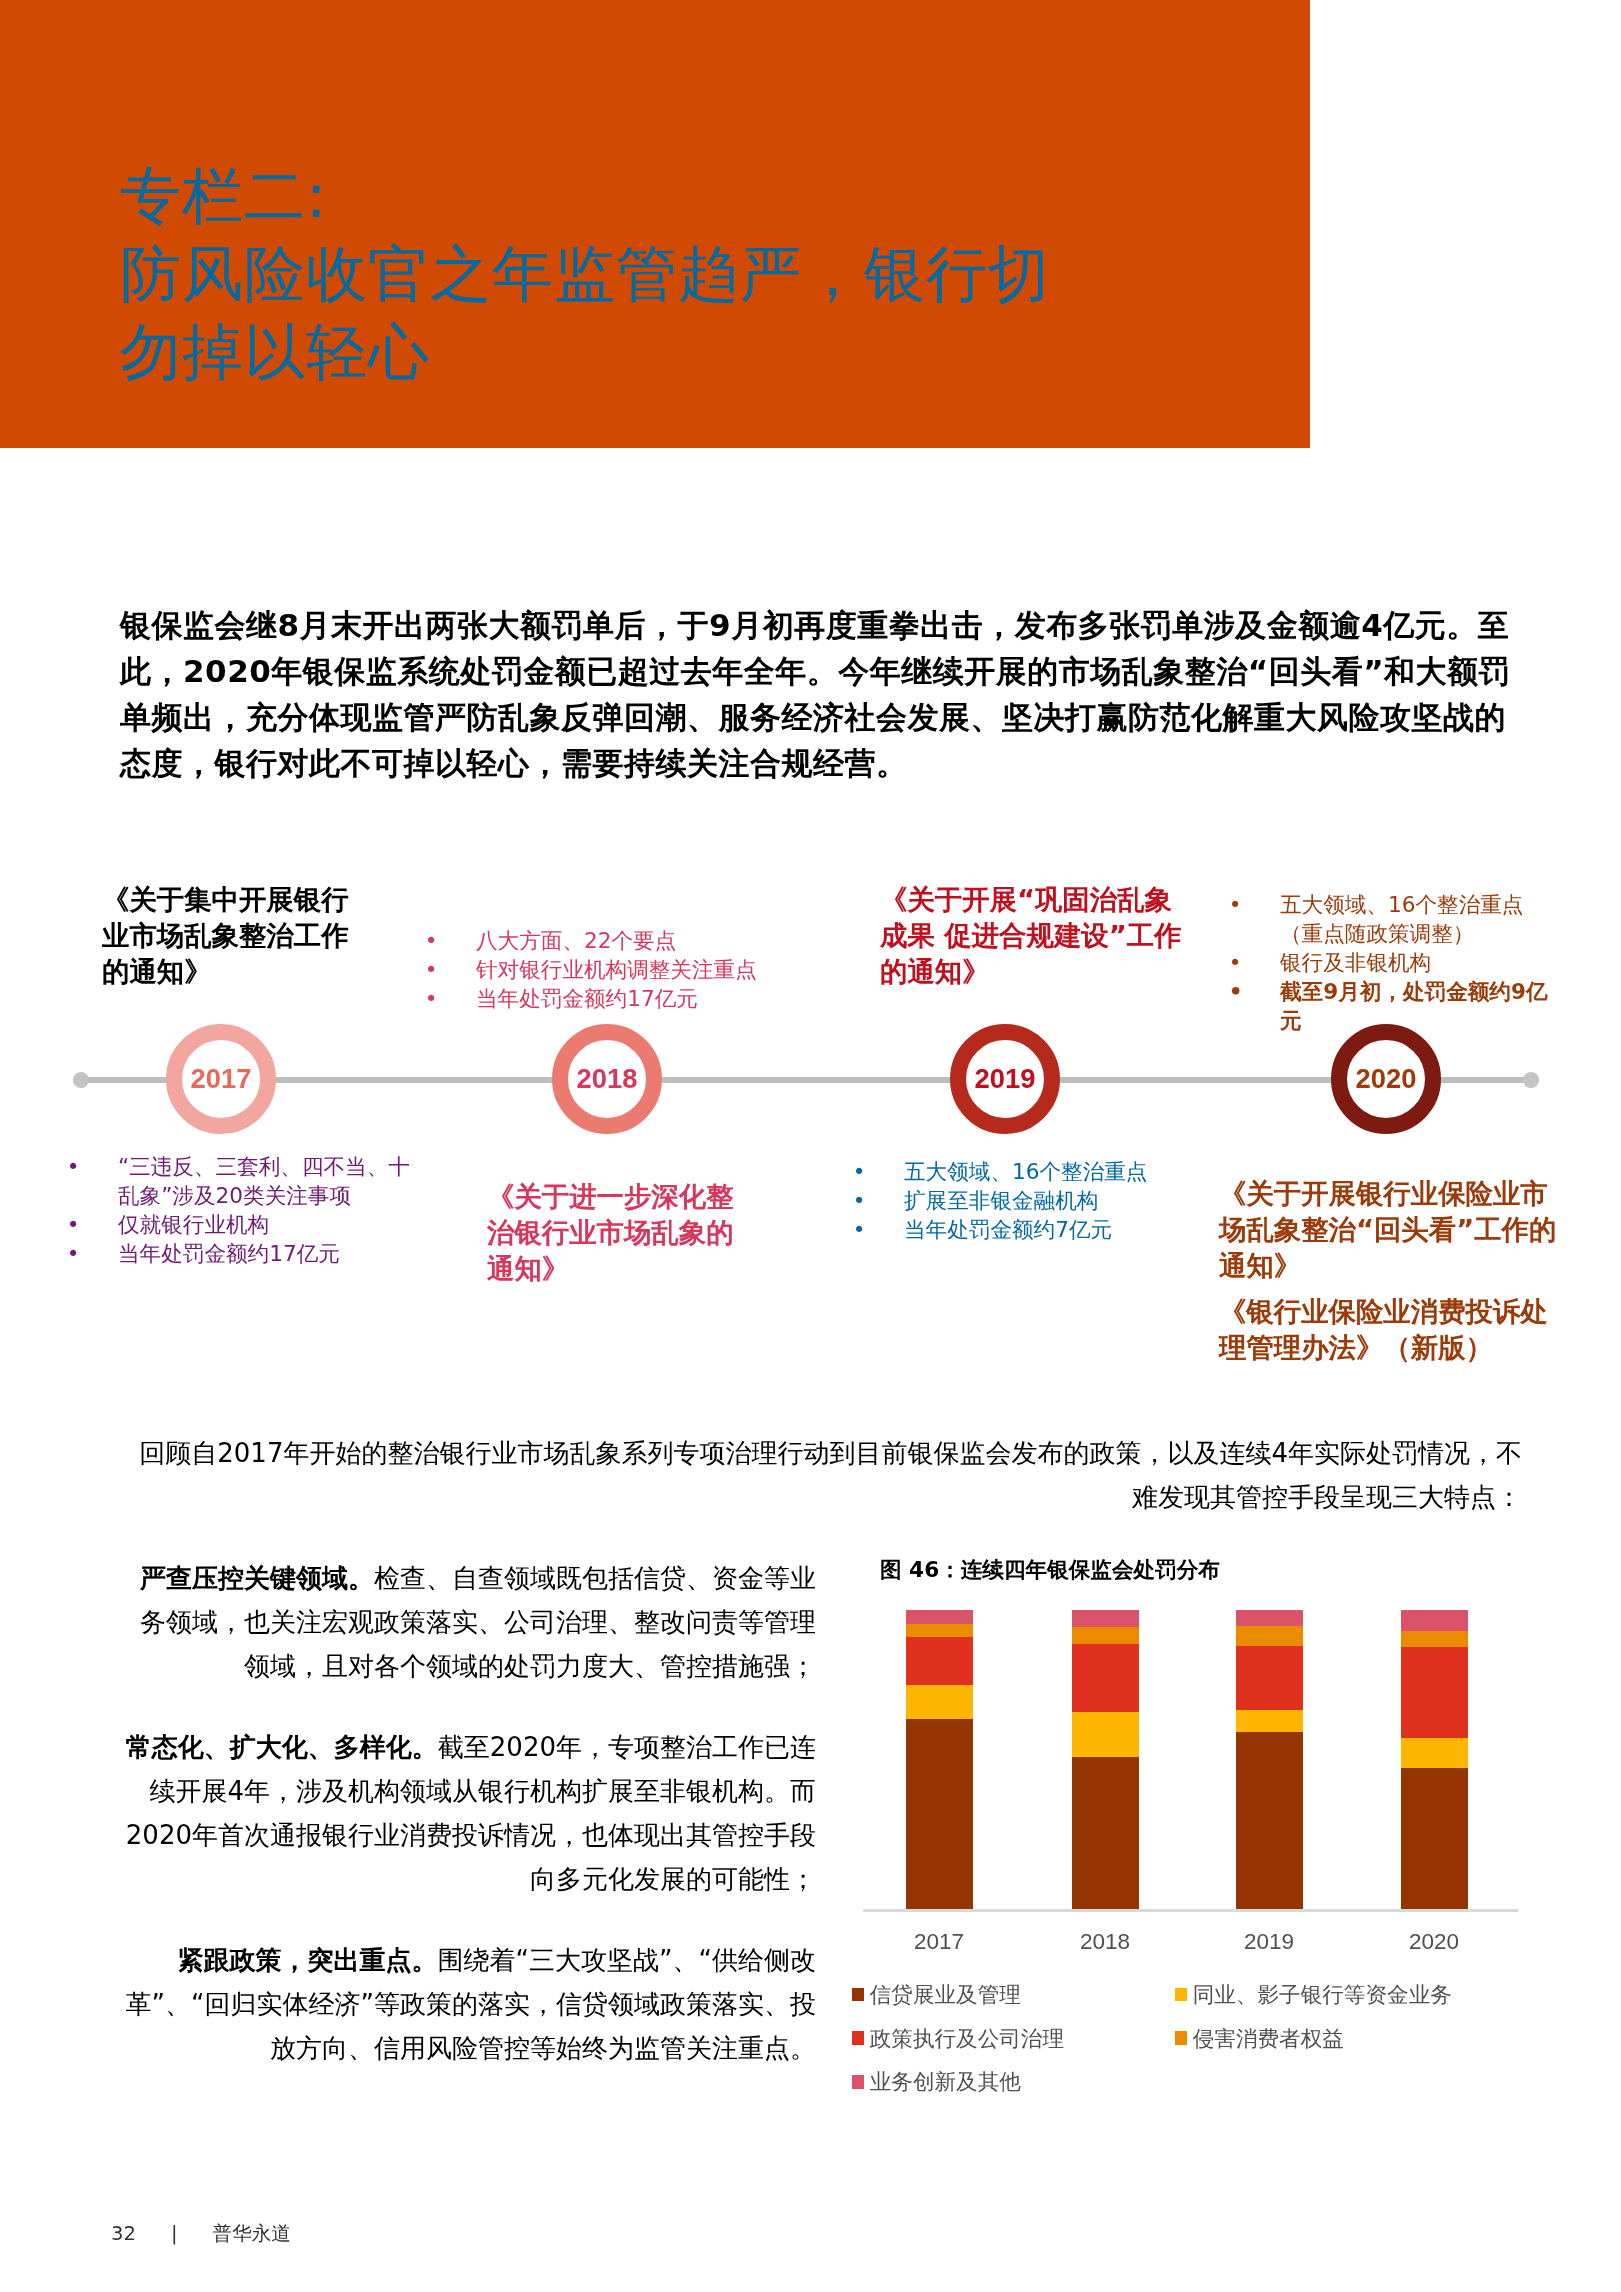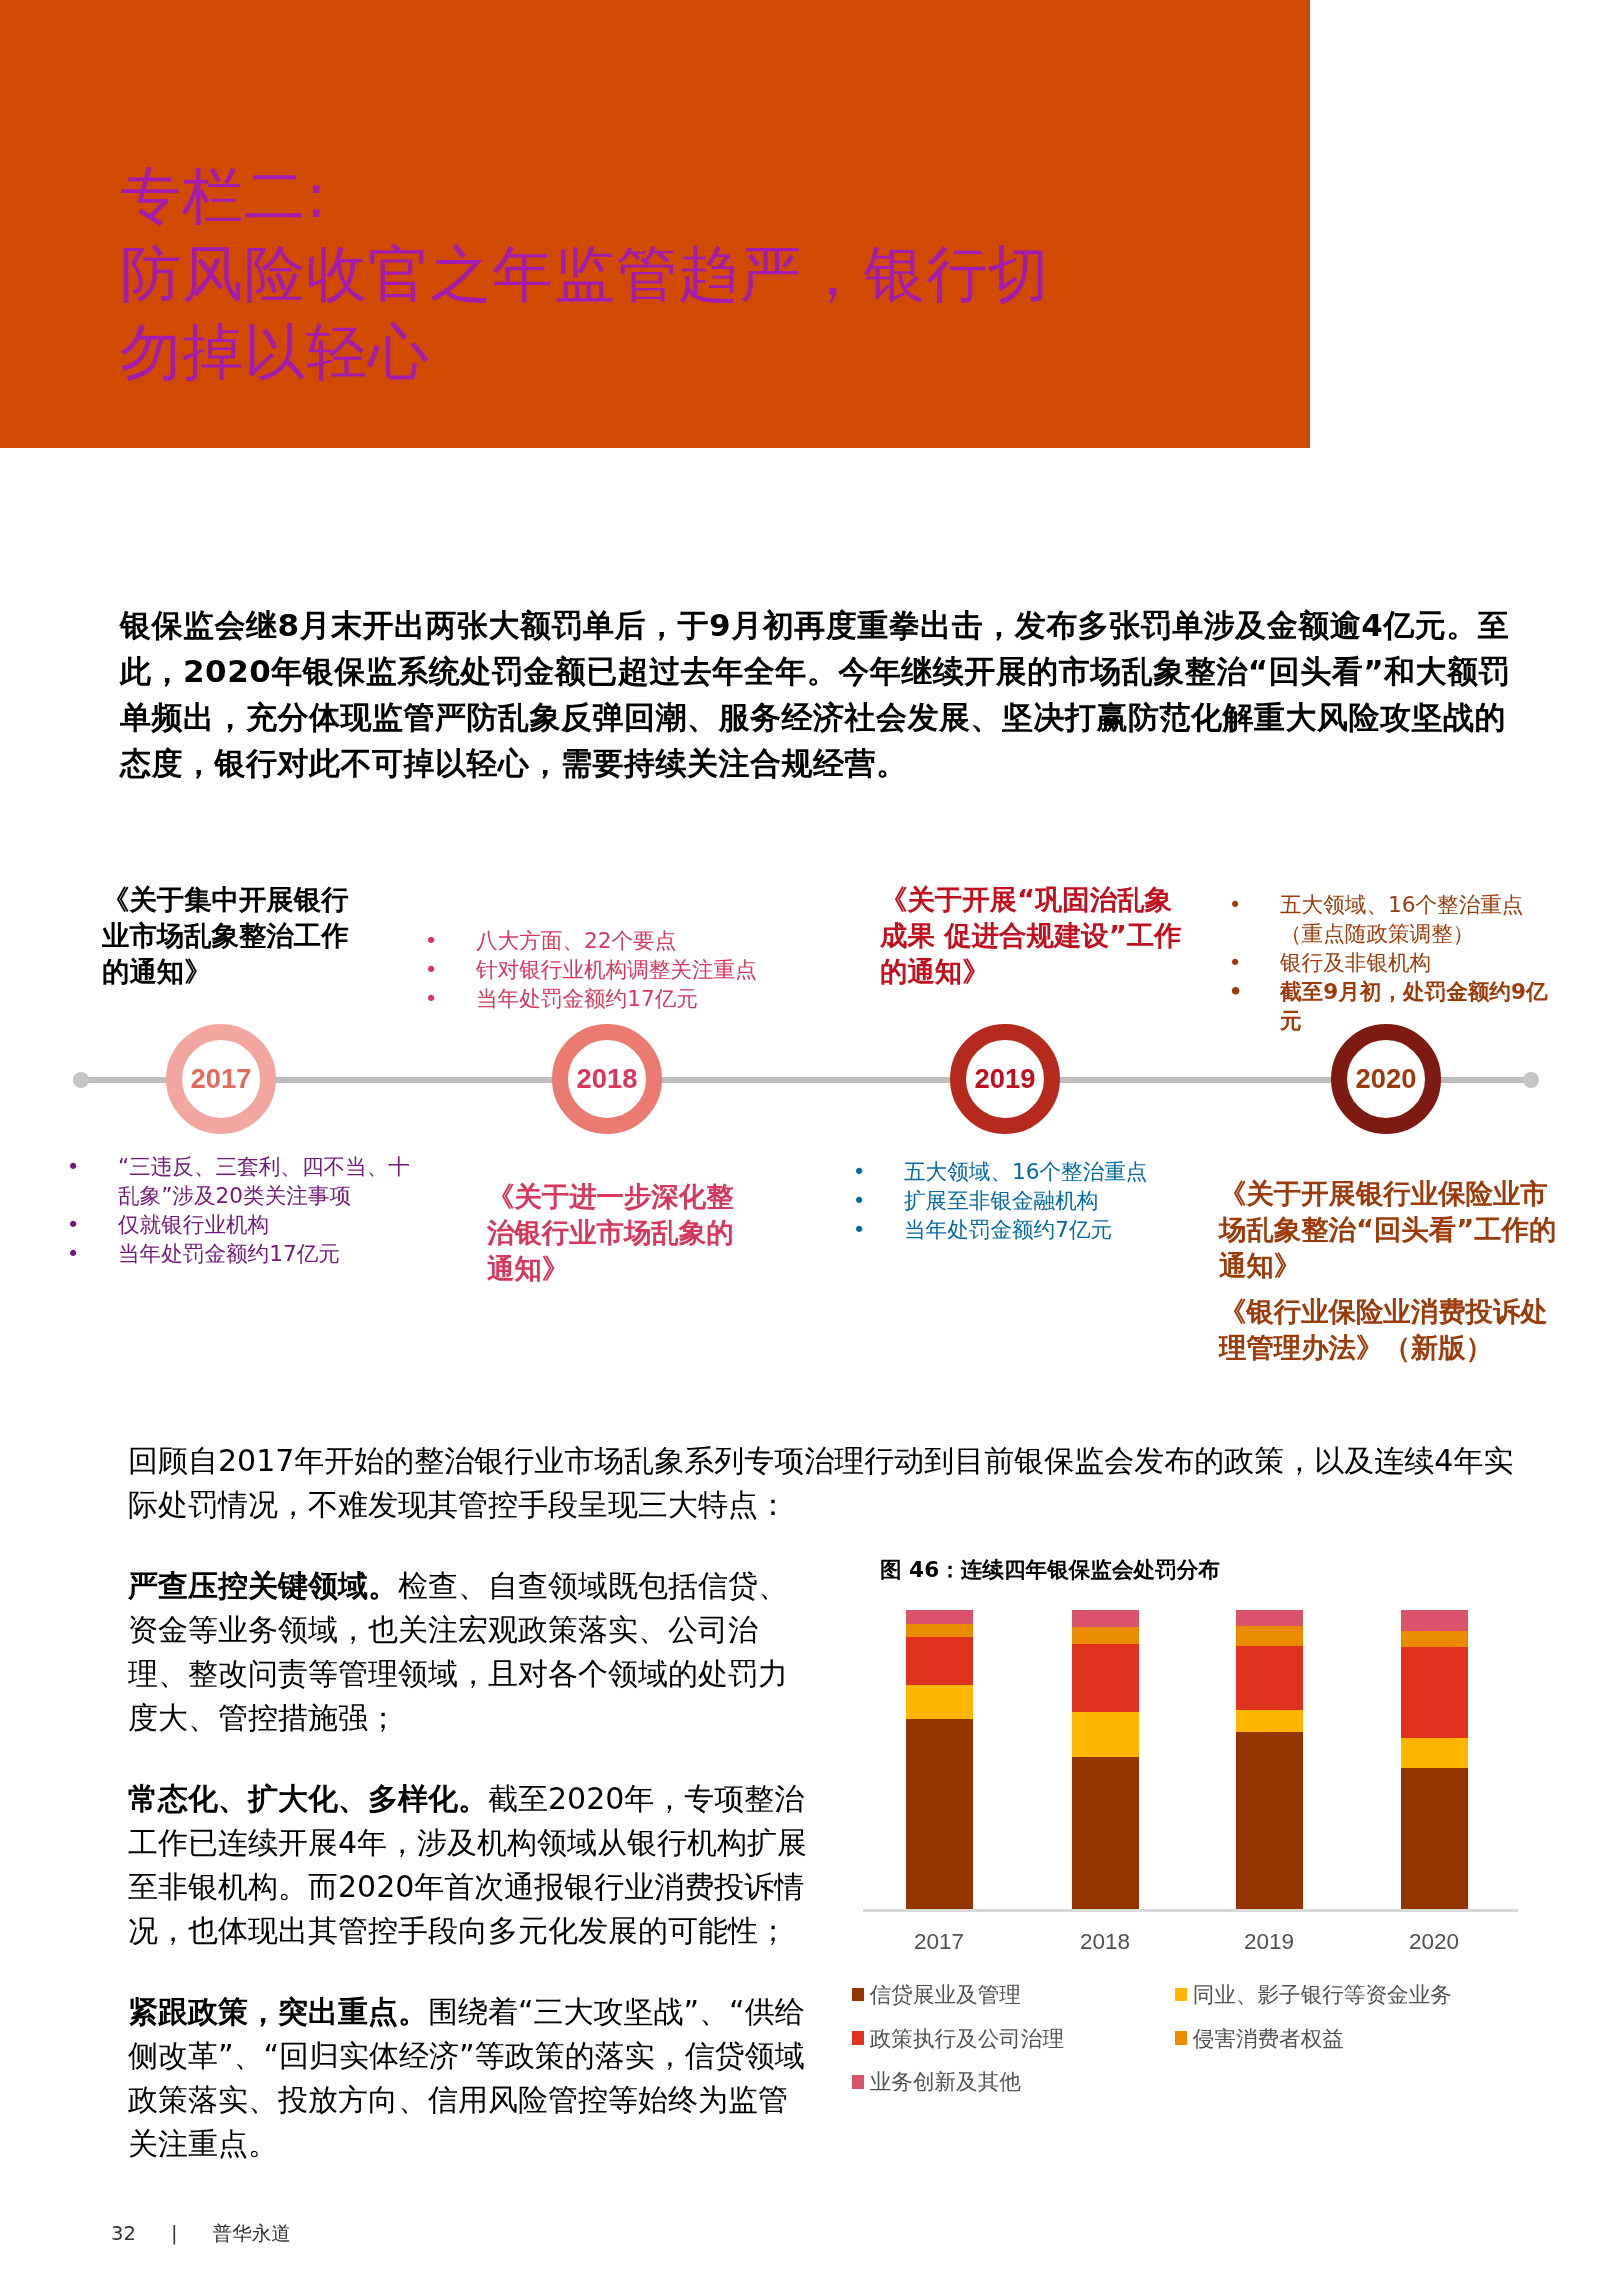--- a/index.html
+++ b/index.html
@@ -2,21 +2,21 @@
 <html><head>
   <meta charset="utf-8">
   <style>
     html, body { margin: 0; padding: 0; background: #ffffff; }
     body { width: 1621px; height: 2293px; position: relative; overflow: hidden;
            font-family: "DejaVu Sans", "Liberation Sans", sans-serif; color: #000; }
     .abs { position: absolute; }
 
     
     .header-band { left: 0; top: 0; width: 1310px; height: 448px; background: #D04A02; }
-    .header-title { left: 120px; top: 157px; color: #a21caf; font-size: 61px; line-height: 78px;
+    .header-title { left: 120px; top: 157px; color: #0369a1; font-size: 61px; line-height: 78px;
                     font-weight: normal; margin: 0; letter-spacing: 1px; }
     .header-title span { display: block; }
 
     
     .intro { left: 120px; top: 602px; width: 1402px; font-size: 31px; line-height: 46px;
              font-weight: bold; margin: 0; letter-spacing: 0.5px; }
 
     
     .tl-line { left: 80px; top: 1077px; width: 1451px; height: 5.9px; background: #bdbdbd; }
     .tl-dot { width: 15.7px; height: 15.7px; border-radius: 50%; background: #c4c4c4; top: 1072px; }
@@ -24,21 +24,21 @@
                  top: 1024px; display: flex; align-items: center; justify-content: center;
                  font-weight: bold; font-size: 27.4px; font-family: "Liberation Sans", sans-serif;
                  border-style: solid; border-width: 16.7px; }
     .doc-title { font-size: 27.4px; line-height: 36px; font-weight: bold; margin: 0; }
     .bullets { list-style: none; margin: 0; padding: 0; font-size: 21.6px; line-height: 29px; }
     .bullets li { position: relative; padding-left: 59px; }
     .bullets li::before { content: "•"; position: absolute; left: 7.8px; top: 0; }
     .bullets li.bold { font-weight: bold; }
 
     
-    .para { font-size: 30px; line-height: 44px; margin: 8px; }
+    .para { font-size: 26px; line-height: 44px; margin: 0; text-align: right; }
     .para b { font-weight: bold; }
 
     
     .chart-title { left: 880px; top: 1555px; font-size: 21.6px; font-weight: bold; margin: 0; }
     .chart-area { left: 863px; top: 1610px; width: 657px; height: 299px; }
     .bar { position: absolute; bottom: 0; width: 67px; height: 299px;
            display: flex; flex-direction: column-reverse; }
     .seg { width: 100%; }
     .axis { left: 863px; top: 1909px; width: 655px; height: 2.9px; background: #d9d9d9; }
     .xtick { top: 1929px; width: 98px; text-align: center; font-size: 22.5px; color: #505050;

